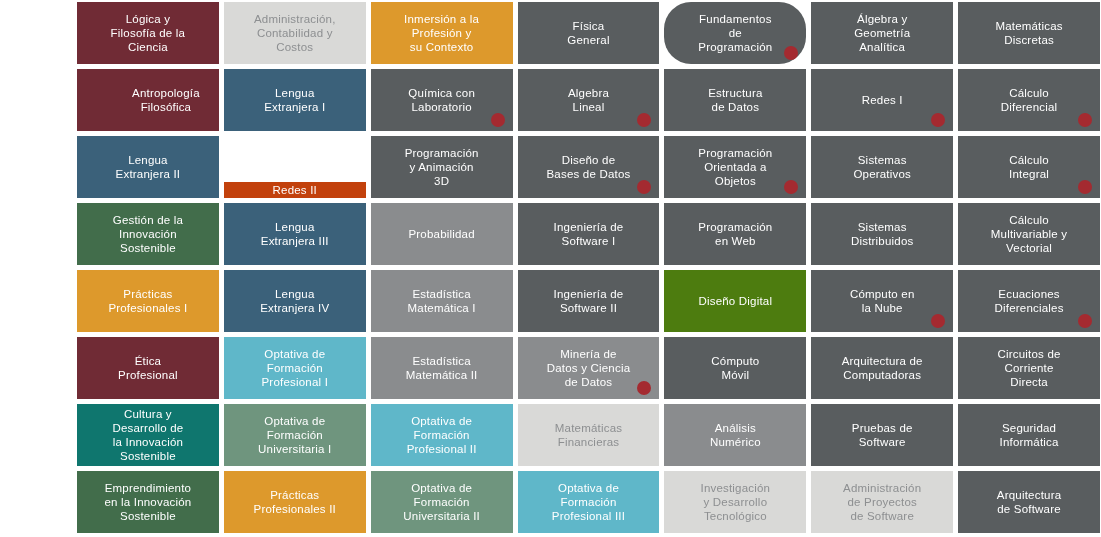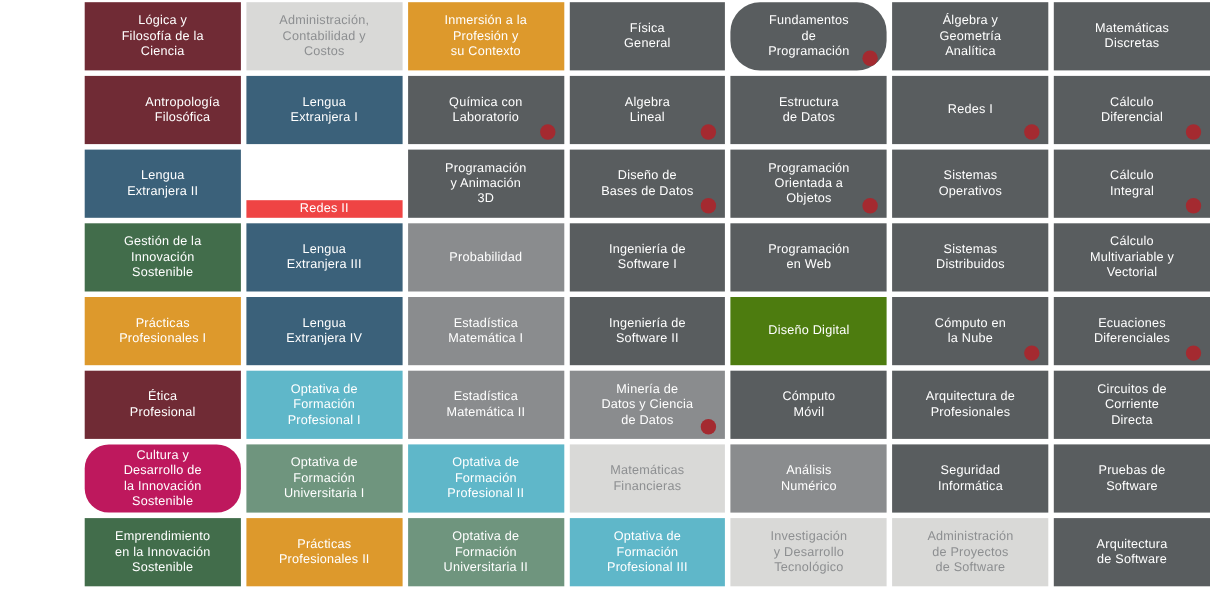--- a/index.html
+++ b/index.html
@@ -112,21 +112,21 @@
       </div>
       <div class="tile" style="background: rgb(89, 93, 95); color: rgb(255, 255, 255);">
         <span class="tile-label">Cálculo
 Diferencial</span>
         <span class="dot" style="background: rgb(164, 42, 48);"></span>
       </div>
       <div class="tile" style="background: rgb(59, 97, 122); color: rgb(255, 255, 255);">
         <span class="tile-label">Lengua
 Extranjera II</span>
       </div>
-      <div class="tile" style="background: #ef4444; color: rgb(255, 255, 255); margin-top: 46px;">
+      <div class="tile" style="background: #c2410c; color: rgb(255, 255, 255); margin-top: 46px;">
         <span class="tile-label">Redes II</span>
       </div>
       <div class="tile" style="background: rgb(89, 93, 95); color: rgb(255, 255, 255);">
         <span class="tile-label">Programación
 y Animación
 3D</span>
       </div>
       <div class="tile" style="background: rgb(89, 93, 95); color: rgb(255, 255, 255);">
         <span class="tile-label">Diseño de
 Bases de Datos</span>
@@ -223,28 +223,28 @@
 Datos y Ciencia
 de Datos</span>
         <span class="dot" style="background: rgb(164, 42, 48);"></span>
       </div>
       <div class="tile" style="background: rgb(89, 93, 95); color: rgb(255, 255, 255);">
         <span class="tile-label">Cómputo
 Móvil</span>
       </div>
       <div class="tile" style="background: rgb(89, 93, 95); color: rgb(255, 255, 255);">
         <span class="tile-label">Arquitectura de
-Profesionales</span>
+Computadoras</span>
       </div>
       <div class="tile" style="background: rgb(89, 93, 95); color: rgb(255, 255, 255);">
         <span class="tile-label">Circuitos de
 Corriente
 Directa</span>
       </div>
-      <div class="tile" style="background: #be185d; color: rgb(255, 255, 255); border-radius: 22px;">
+      <div class="tile" style="background: #0f766e; color: rgb(255, 255, 255);">
         <span class="tile-label">Cultura y
 Desarrollo de
 la Innovación
 Sostenible</span>
       </div>
       <div class="tile" style="background: rgb(111, 149, 126); color: rgb(255, 255, 255);">
         <span class="tile-label">Optativa de
 Formación
 Universitaria I</span>
       </div>
@@ -255,26 +255,26 @@
       </div>
       <div class="tile" style="background: rgb(217, 217, 215); color: rgb(141, 143, 145);">
         <span class="tile-label">Matemáticas
 Financieras</span>
       </div>
       <div class="tile" style="background: rgb(138, 140, 142); color: rgb(255, 255, 255);">
         <span class="tile-label">Análisis
 Numérico</span>
       </div>
       <div class="tile" style="background: rgb(89, 93, 95); color: rgb(255, 255, 255);">
+        <span class="tile-label">Pruebas de
+Software</span>
+      </div>
+      <div class="tile" style="background: rgb(89, 93, 95); color: rgb(255, 255, 255);">
         <span class="tile-label">Seguridad
 Informática</span>
-      </div>
-      <div class="tile" style="background: rgb(89, 93, 95); color: rgb(255, 255, 255);">
-        <span class="tile-label">Pruebas de
-Software</span>
       </div>
       <div class="tile" style="background: rgb(66, 109, 75); color: rgb(255, 255, 255);">
         <span class="tile-label">Emprendimiento
 en la Innovación
 Sostenible</span>
       </div>
       <div class="tile" style="background: rgb(221, 153, 44); color: rgb(255, 255, 255);">
         <span class="tile-label">Prácticas
 Profesionales II</span>
       </div>

